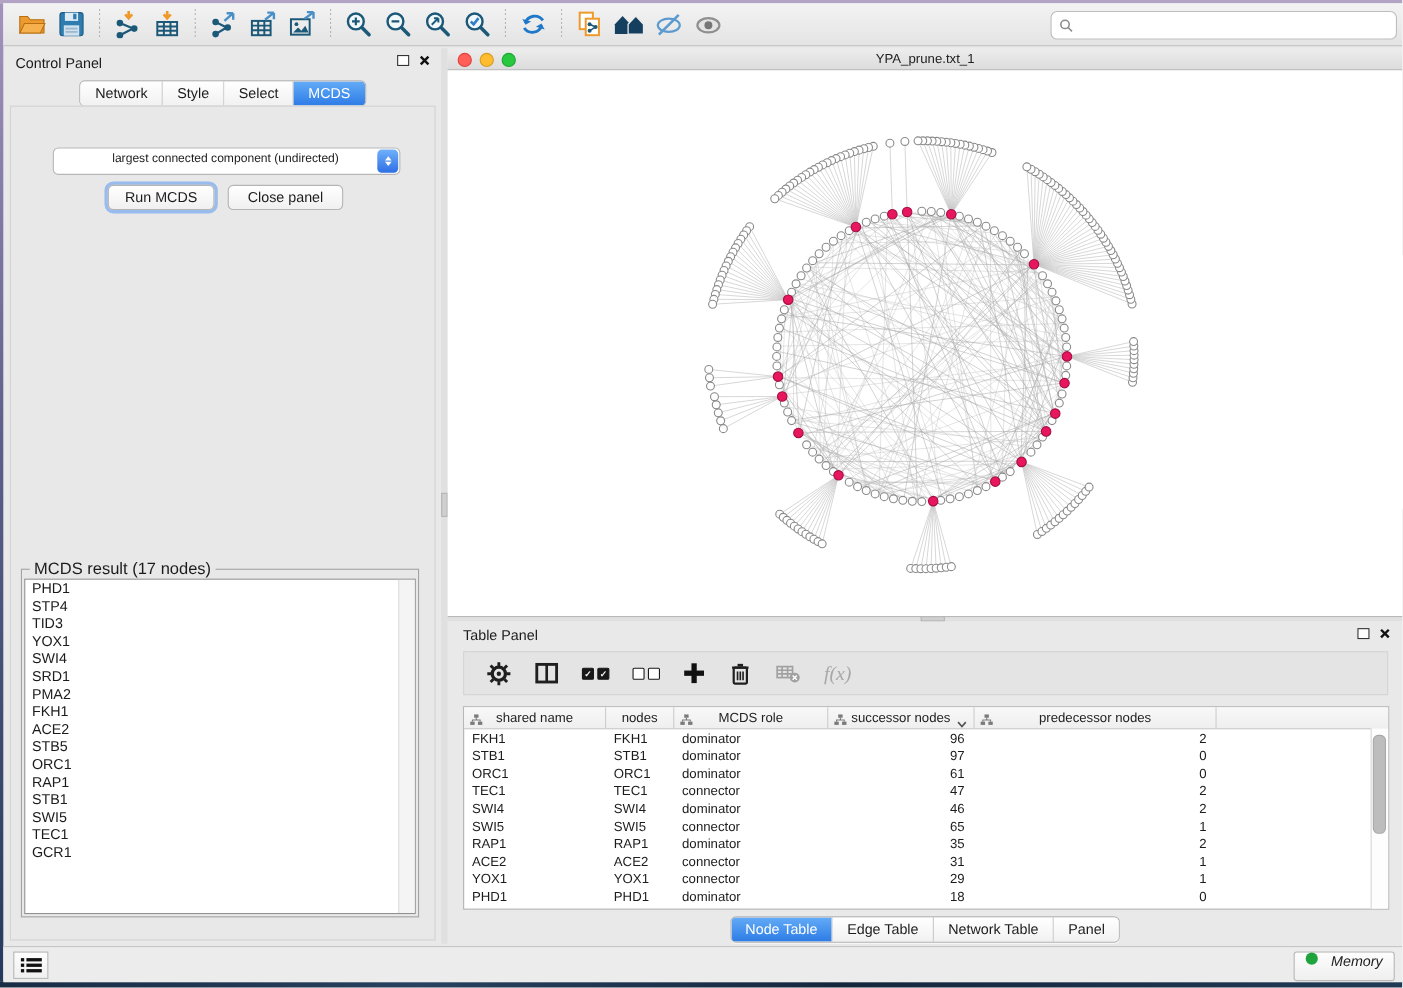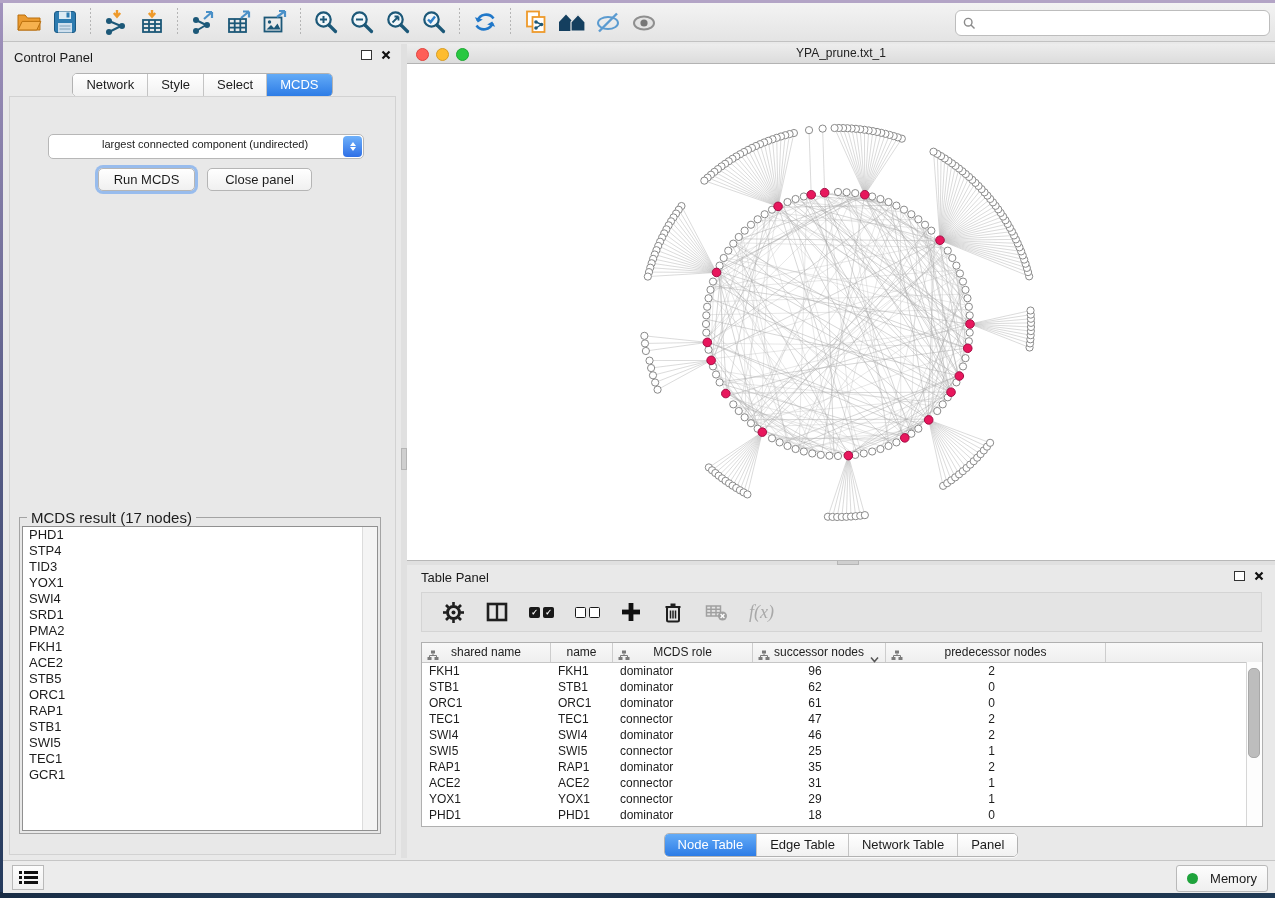--- a/index.html
+++ b/index.html
@@ -76,30 +76,30 @@
   .fx{font-family:"Liberation Serif",serif;font-style:italic;font-size:18px;color:#a8a8a8;}
   #table{position:absolute;left:14px;right:12px;top:77px;height:185px;background:#fff;border:1px solid #b0b0b0;box-sizing:border-box;}
   #thead{display:flex;height:19px;border-bottom:1px solid #c6c6c6;background:linear-gradient(#f8f8f8,#efefef);}
   .th{position:relative;border-right:1px solid #cdcdcd;box-sizing:border-box;height:19px;}
   .th .lbl{position:absolute;left:0;right:0;top:2px;text-align:center;font-size:12px;color:#222;}
   .th .tree{position:absolute;left:5px;top:4px;}
   .th .sort{position:absolute;right:6px;top:6px;}
   .tr{display:flex;height:16px;}
   .td{font-size:12px;line-height:16px;box-sizing:border-box;white-space:nowrap;overflow:hidden;}
   .td.l{padding-left:7px;text-align:left;}
-  .td.r{padding-right:9px;text-align:center;}
+  .td.r{padding-right:9px;text-align:right;}
   #tbody-scroll{position:absolute;right:0;top:19px;bottom:0;width:15px;background:#fdfdfd;border-left:1px solid #d6d6d6;}
   #tbody-thumb{position:absolute;right:2px;top:6px;width:10px;height:88px;border-radius:5px;background:#bdbdbd;border:1px solid #a8a8a8;}
   #tp-tabs{position:absolute;left:0;right:0;top:268px;display:flex;justify-content:center;}
   
   #statusbar{position:absolute;left:3px;top:860px;right:0;height:32px;background:#ececec;border-top:1px solid #c6c6c6;}
   #menu-btn{position:absolute;left:9px;top:4px;width:30px;height:23px;background:linear-gradient(#fdfdfd,#f0f0f0);
       border:1px solid #b9b9b9;display:flex;align-items:center;justify-content:center;}
   #memory-btn{position:absolute;right:7px;top:4px;height:25px;padding:0 10px;background:linear-gradient(#fdfdfd,#efefef);
-      border:1px solid #b9b9b9;border-radius:3px;display:flex;align-items:center;gap:12px;font-size:13px;}
+      border:1px solid #b9b9b9;border-radius:3px;display:flex;gap:12px;font-size:13px;font-style:italic;}
   #memory-dot{width:11px;height:11px;border-radius:50%;}
 </style>
 </head>
 <body>
 
 <div id="app">
   <div id="edge-top"></div>
   <div id="edge-left"></div>
   <div id="edge-bottom"></div>
 
@@ -1036,21 +1036,21 @@
                 <g fill="#7a7a7a">
                   <rect x="4" y="0.5" width="4" height="3"></rect>
                   <rect x="0.5" y="7" width="4" height="3"></rect>
                   <rect x="7.5" y="7" width="4" height="3"></rect>
                 </g>
                 <path d="M6 3.5 v2 M2.5 7 v-1.5 h7 V7" stroke="#7a7a7a" fill="none"></path>
               </svg></span>
             <span class="lbl">shared name</span>
           </div>
           <div class="th" style="width: 62px;">
-            <span class="lbl">name</span>
+            <span class="lbl">nodes</span>
           </div>
           <div class="th" style="width: 140px;">
             <span class="tree"><svg width="12" height="11" viewBox="0 0 12 11">
                 <g fill="#7a7a7a">
                   <rect x="4" y="0.5" width="4" height="3"></rect>
                   <rect x="0.5" y="7" width="4" height="3"></rect>
                   <rect x="7.5" y="7" width="4" height="3"></rect>
                 </g>
                 <path d="M6 3.5 v2 M2.5 7 v-1.5 h7 V7" stroke="#7a7a7a" fill="none"></path>
               </svg></span>
@@ -1087,21 +1087,21 @@
             <div class="td l" style="width: 129px;">FKH1</div>
             <div class="td l" style="width: 62px;">FKH1</div>
             <div class="td l" style="width: 140px;">dominator</div>
             <div class="td r" style="width: 133px;">96</div>
             <div class="td r" style="width: 220px;">2</div>
           </div>
           <div class="tr">
             <div class="td l" style="width: 129px;">STB1</div>
             <div class="td l" style="width: 62px;">STB1</div>
             <div class="td l" style="width: 140px;">dominator</div>
-            <div class="td r" style="width: 133px;">62</div>
+            <div class="td r" style="width: 133px;">97</div>
             <div class="td r" style="width: 220px;">0</div>
           </div>
           <div class="tr">
             <div class="td l" style="width: 129px;">ORC1</div>
             <div class="td l" style="width: 62px;">ORC1</div>
             <div class="td l" style="width: 140px;">dominator</div>
             <div class="td r" style="width: 133px;">61</div>
             <div class="td r" style="width: 220px;">0</div>
           </div>
           <div class="tr">
@@ -1115,21 +1115,21 @@
             <div class="td l" style="width: 129px;">SWI4</div>
             <div class="td l" style="width: 62px;">SWI4</div>
             <div class="td l" style="width: 140px;">dominator</div>
             <div class="td r" style="width: 133px;">46</div>
             <div class="td r" style="width: 220px;">2</div>
           </div>
           <div class="tr">
             <div class="td l" style="width: 129px;">SWI5</div>
             <div class="td l" style="width: 62px;">SWI5</div>
             <div class="td l" style="width: 140px;">connector</div>
-            <div class="td r" style="width: 133px;">25</div>
+            <div class="td r" style="width: 133px;">65</div>
             <div class="td r" style="width: 220px;">1</div>
           </div>
           <div class="tr">
             <div class="td l" style="width: 129px;">RAP1</div>
             <div class="td l" style="width: 62px;">RAP1</div>
             <div class="td l" style="width: 140px;">dominator</div>
             <div class="td r" style="width: 133px;">35</div>
             <div class="td r" style="width: 220px;">2</div>
           </div>
           <div class="tr">

